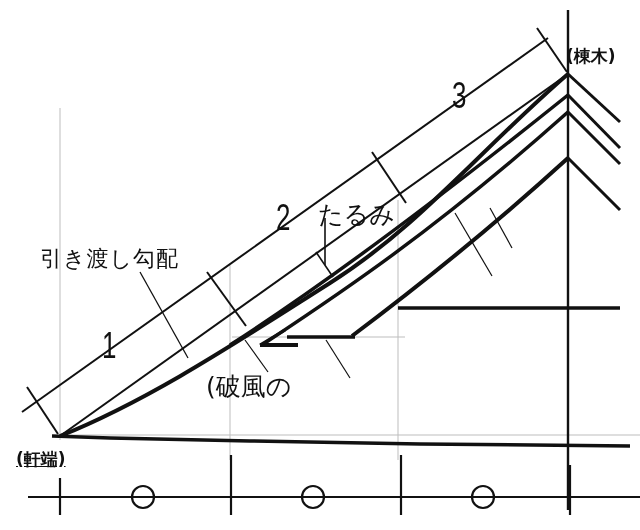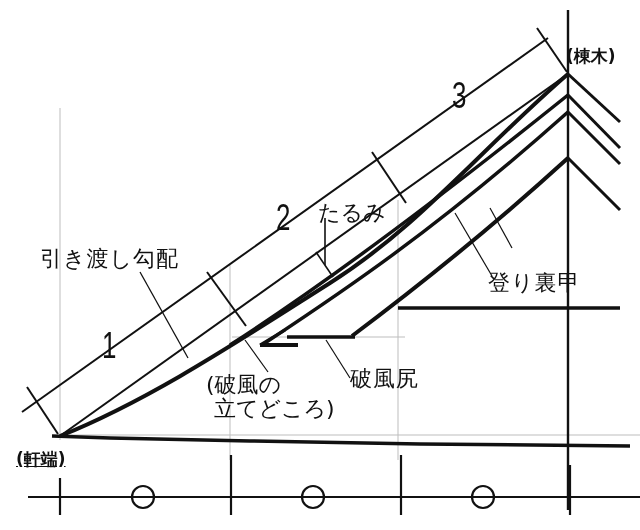--- a/index.html
+++ b/index.html
@@ -19,21 +19,21 @@
     line-height: 1;
     color: #111111;
   }
   .big-num {
     font-family: "Liberation Sans", "DejaVu Sans", sans-serif;
     font-size: 36px;
     transform: scaleX(0.72);
     transform-origin: left top;
   }
   .lbl-bold { font-weight: normal; font-size: 22px; letter-spacing: 1px; }
-  .lbl-med  { font-size: 22px; }
+  .lbl-med  { font-size: 25px; }
   .lbl-small { font-size: 17px; font-weight: bold; }
 </style>
 </head>
 <body>
 
 <div id="canvas">
 
   <svg class="drawing" width="640" height="530" viewBox="0 0 640 530">
 
     <g stroke="#bdbdbd" stroke-width="1" fill="none">
@@ -114,21 +114,18 @@
 
   <span class="lbl big-num" style="left:276px; top:200px;">2</span>
 
   <span class="lbl lbl-med" style="left:318px; top:202px;">たるみ</span>
 
   <span class="lbl lbl-bold" style="left:40px; top:248px;">引き渡し勾配</span>
 
   <span class="lbl big-num" style="left:102px; top:328px;">1</span>
 
 
-  <span class="lbl lbl-bold" style="left:488px; top:272px;">登り裏甲</span>
 
-  <span class="lbl lbl-bold" style="left:350px; top:368px;">破風尻</span>
 
   <span class="lbl lbl-med" style="left:206px; top:374px;">(破風の</span>
-  <span class="lbl lbl-med" style="left:214px; top:398px;">立てどころ)</span>
 
   <span class="lbl lbl-small" style="left:16px; top:451px;text-decoration:underline;">(軒端)</span>
 </div>
 
 </body></html>

